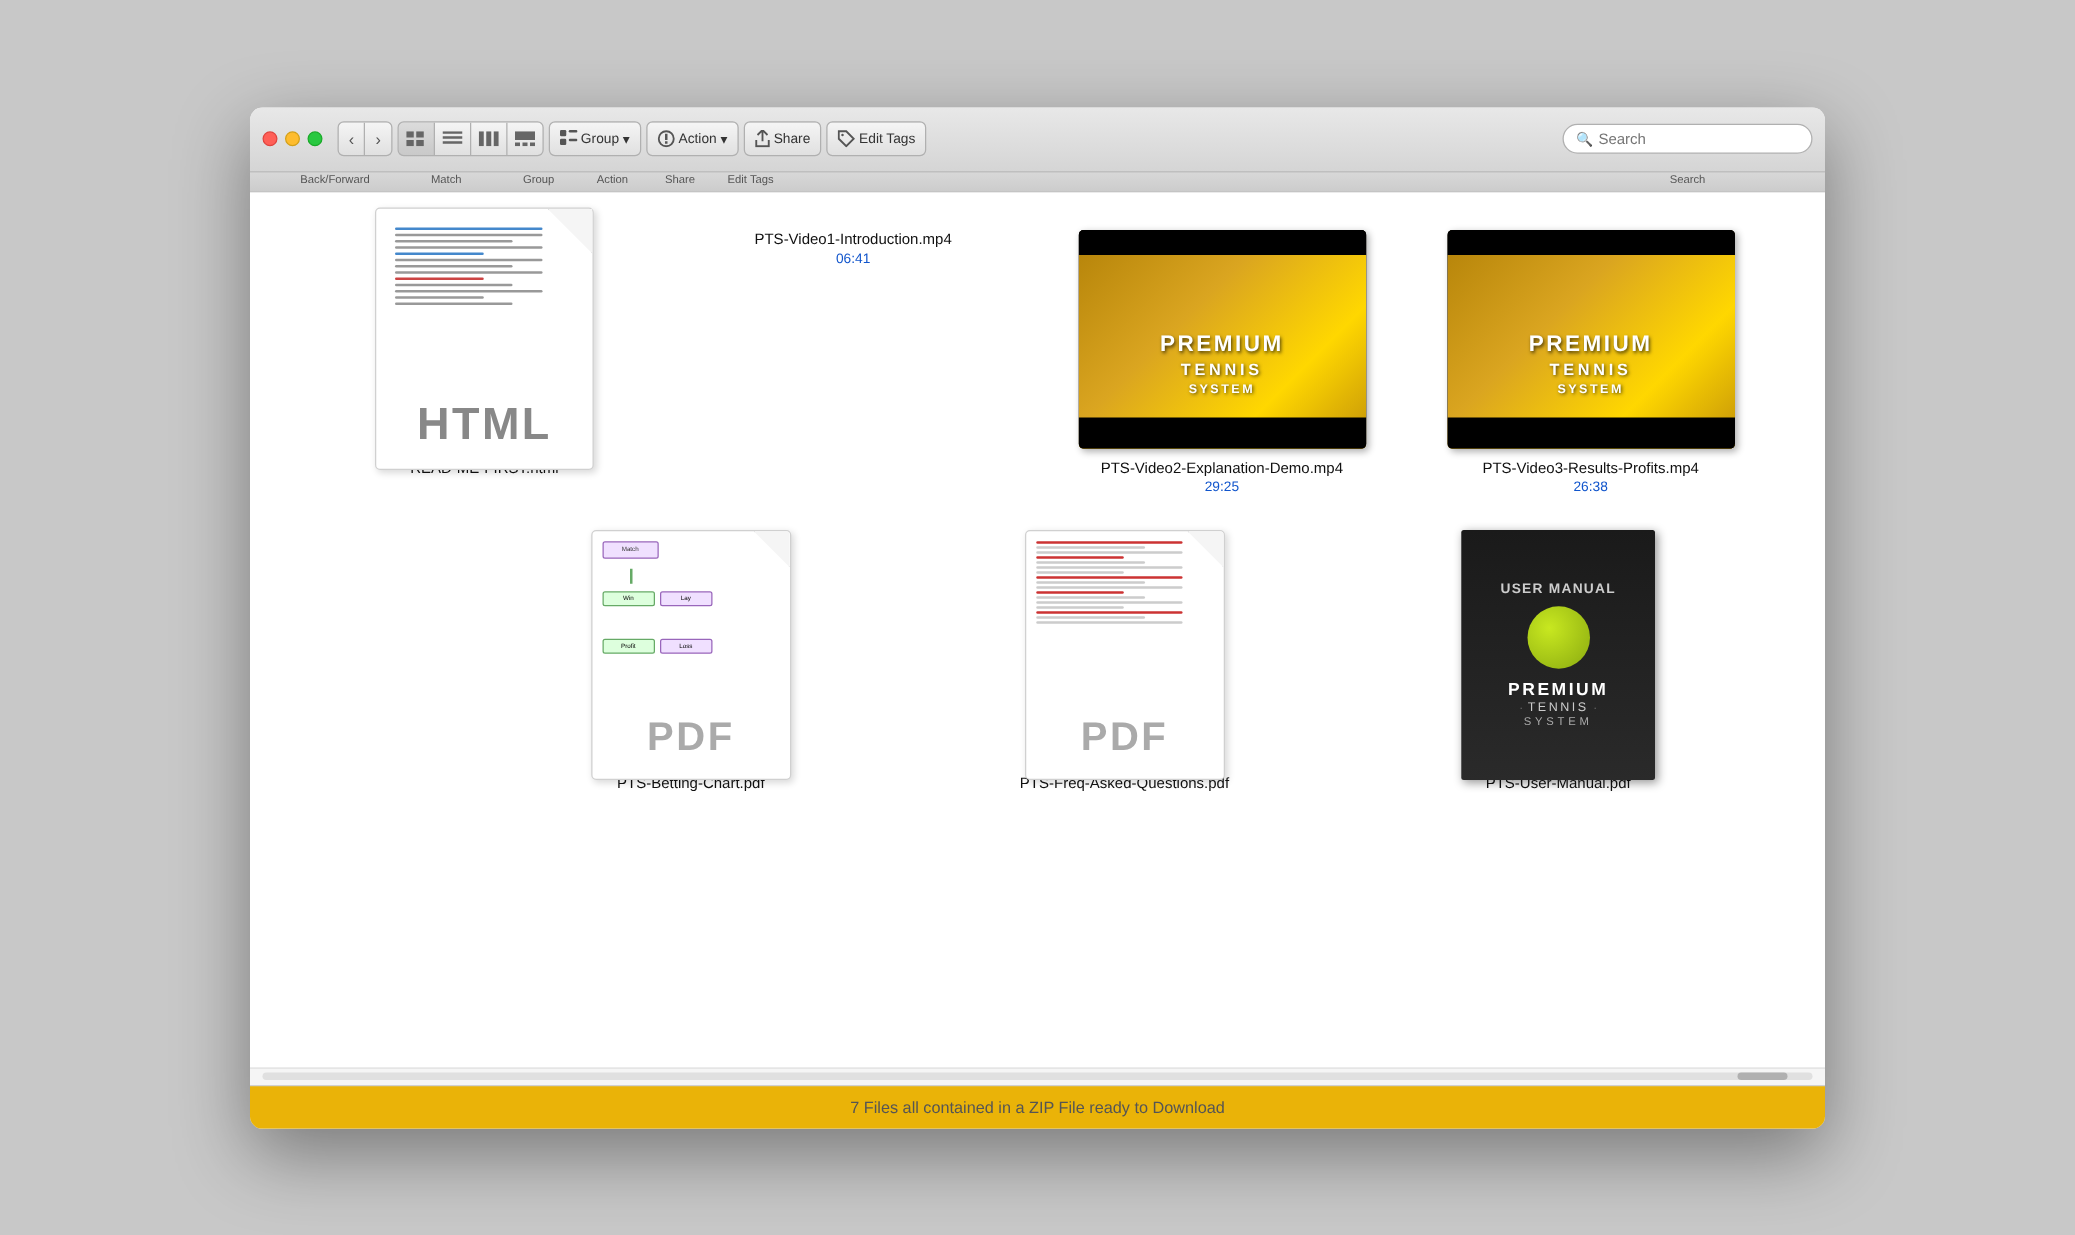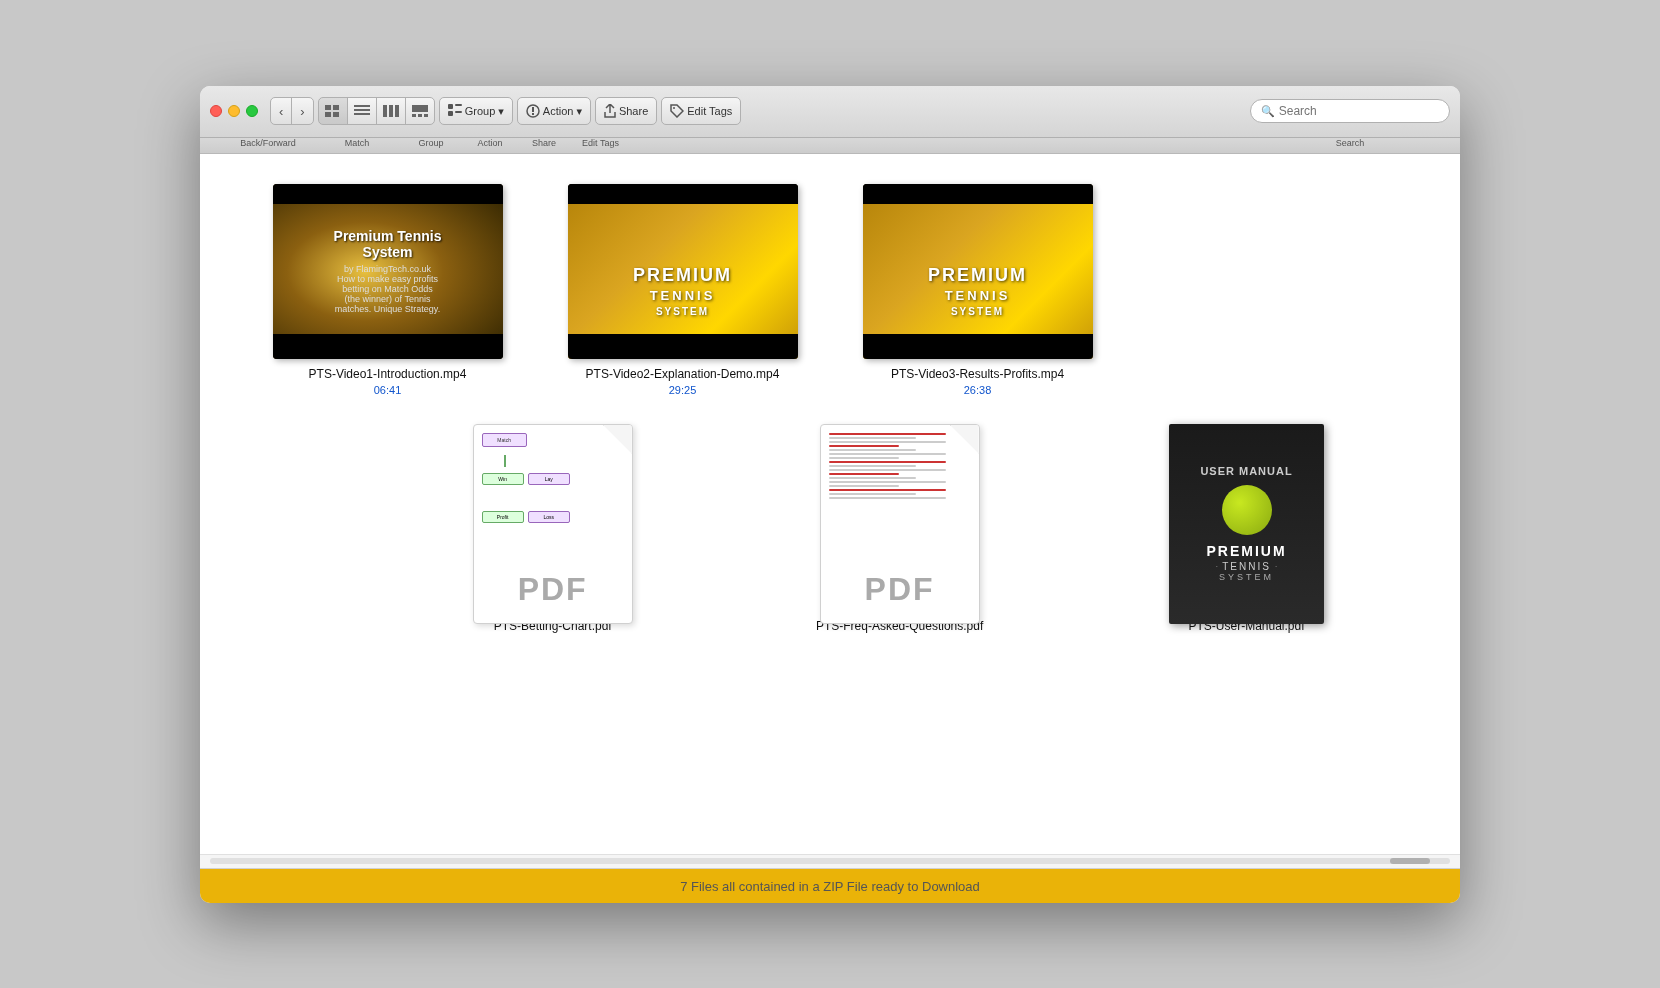--- a/index.html
+++ b/index.html
@@ -611,34 +611,45 @@
     <span style="width:50px;margin-left:5px;" class="tb-label-item">Action</span>
     <span style="width:40px;margin-left:5px;" class="tb-label-item">Share</span>
     <span style="width:55px;margin-left:5px;" class="tb-label-item">Edit Tags</span>
     <span style="margin-left:auto;margin-right:0;width:200px;text-align:center;" class="tb-label-item">Search</span>
   </div>
 
   <div class="content">
 
     <div class="files-grid">
 
-
       <div class="file-item">
         <div class="file-thumbnail">
-          <div class="video-thumbnail">
-            <div class="video-thumb-inner vid1-bg">
-              <div class="video-black-top"></div>
-              <div class="video-thumb-text">
-                <div class="video-thumb-title">Premium Tennis System</div>
-                <div class="video-thumb-sub">by FlamingTech.co.uk<br>How to make easy profits betting on Match Odds<br>(the winner) of Tennis matches. Unique Strategy.</div>
-              </div>
-              <div class="video-black-bar"></div>
+          <div class="html-icon">
+            <div class="html-page-lines">
+              <div class="page-line full blue"></div>
+              <div class="page-line full"></div>
+              <div class="page-line medium"></div>
+              <div class="page-line full"></div>
+              <div class="page-line short blue"></div>
+              <div class="page-line full"></div>
+              <div class="page-line medium"></div>
+              <div class="page-line full"></div>
+              <div class="page-line short red"></div>
+              <div class="page-line medium"></div>
+              <div class="page-line full"></div>
+              <div class="page-line short"></div>
+              <div class="page-line medium"></div>
             </div>
+            <span class="html-text">HTML</span>
           </div>
         </div>
+        <span class="file-name">READ-ME-FIRST.html</span>
+      </div>
+
+      <div class="file-item">
         <span class="file-name">PTS-Video1-Introduction.mp4</span>
         <span class="file-duration">06:41</span>
       </div>
 
       <div class="file-item">
         <div class="file-thumbnail">
           <div class="video-thumbnail">
             <div class="video-thumb-inner vid2-bg">
               <div class="video-black-top"></div>
               <div class="pts-box-thumb" style="position:absolute;top:20px;left:0;right:0;bottom:25px;">

